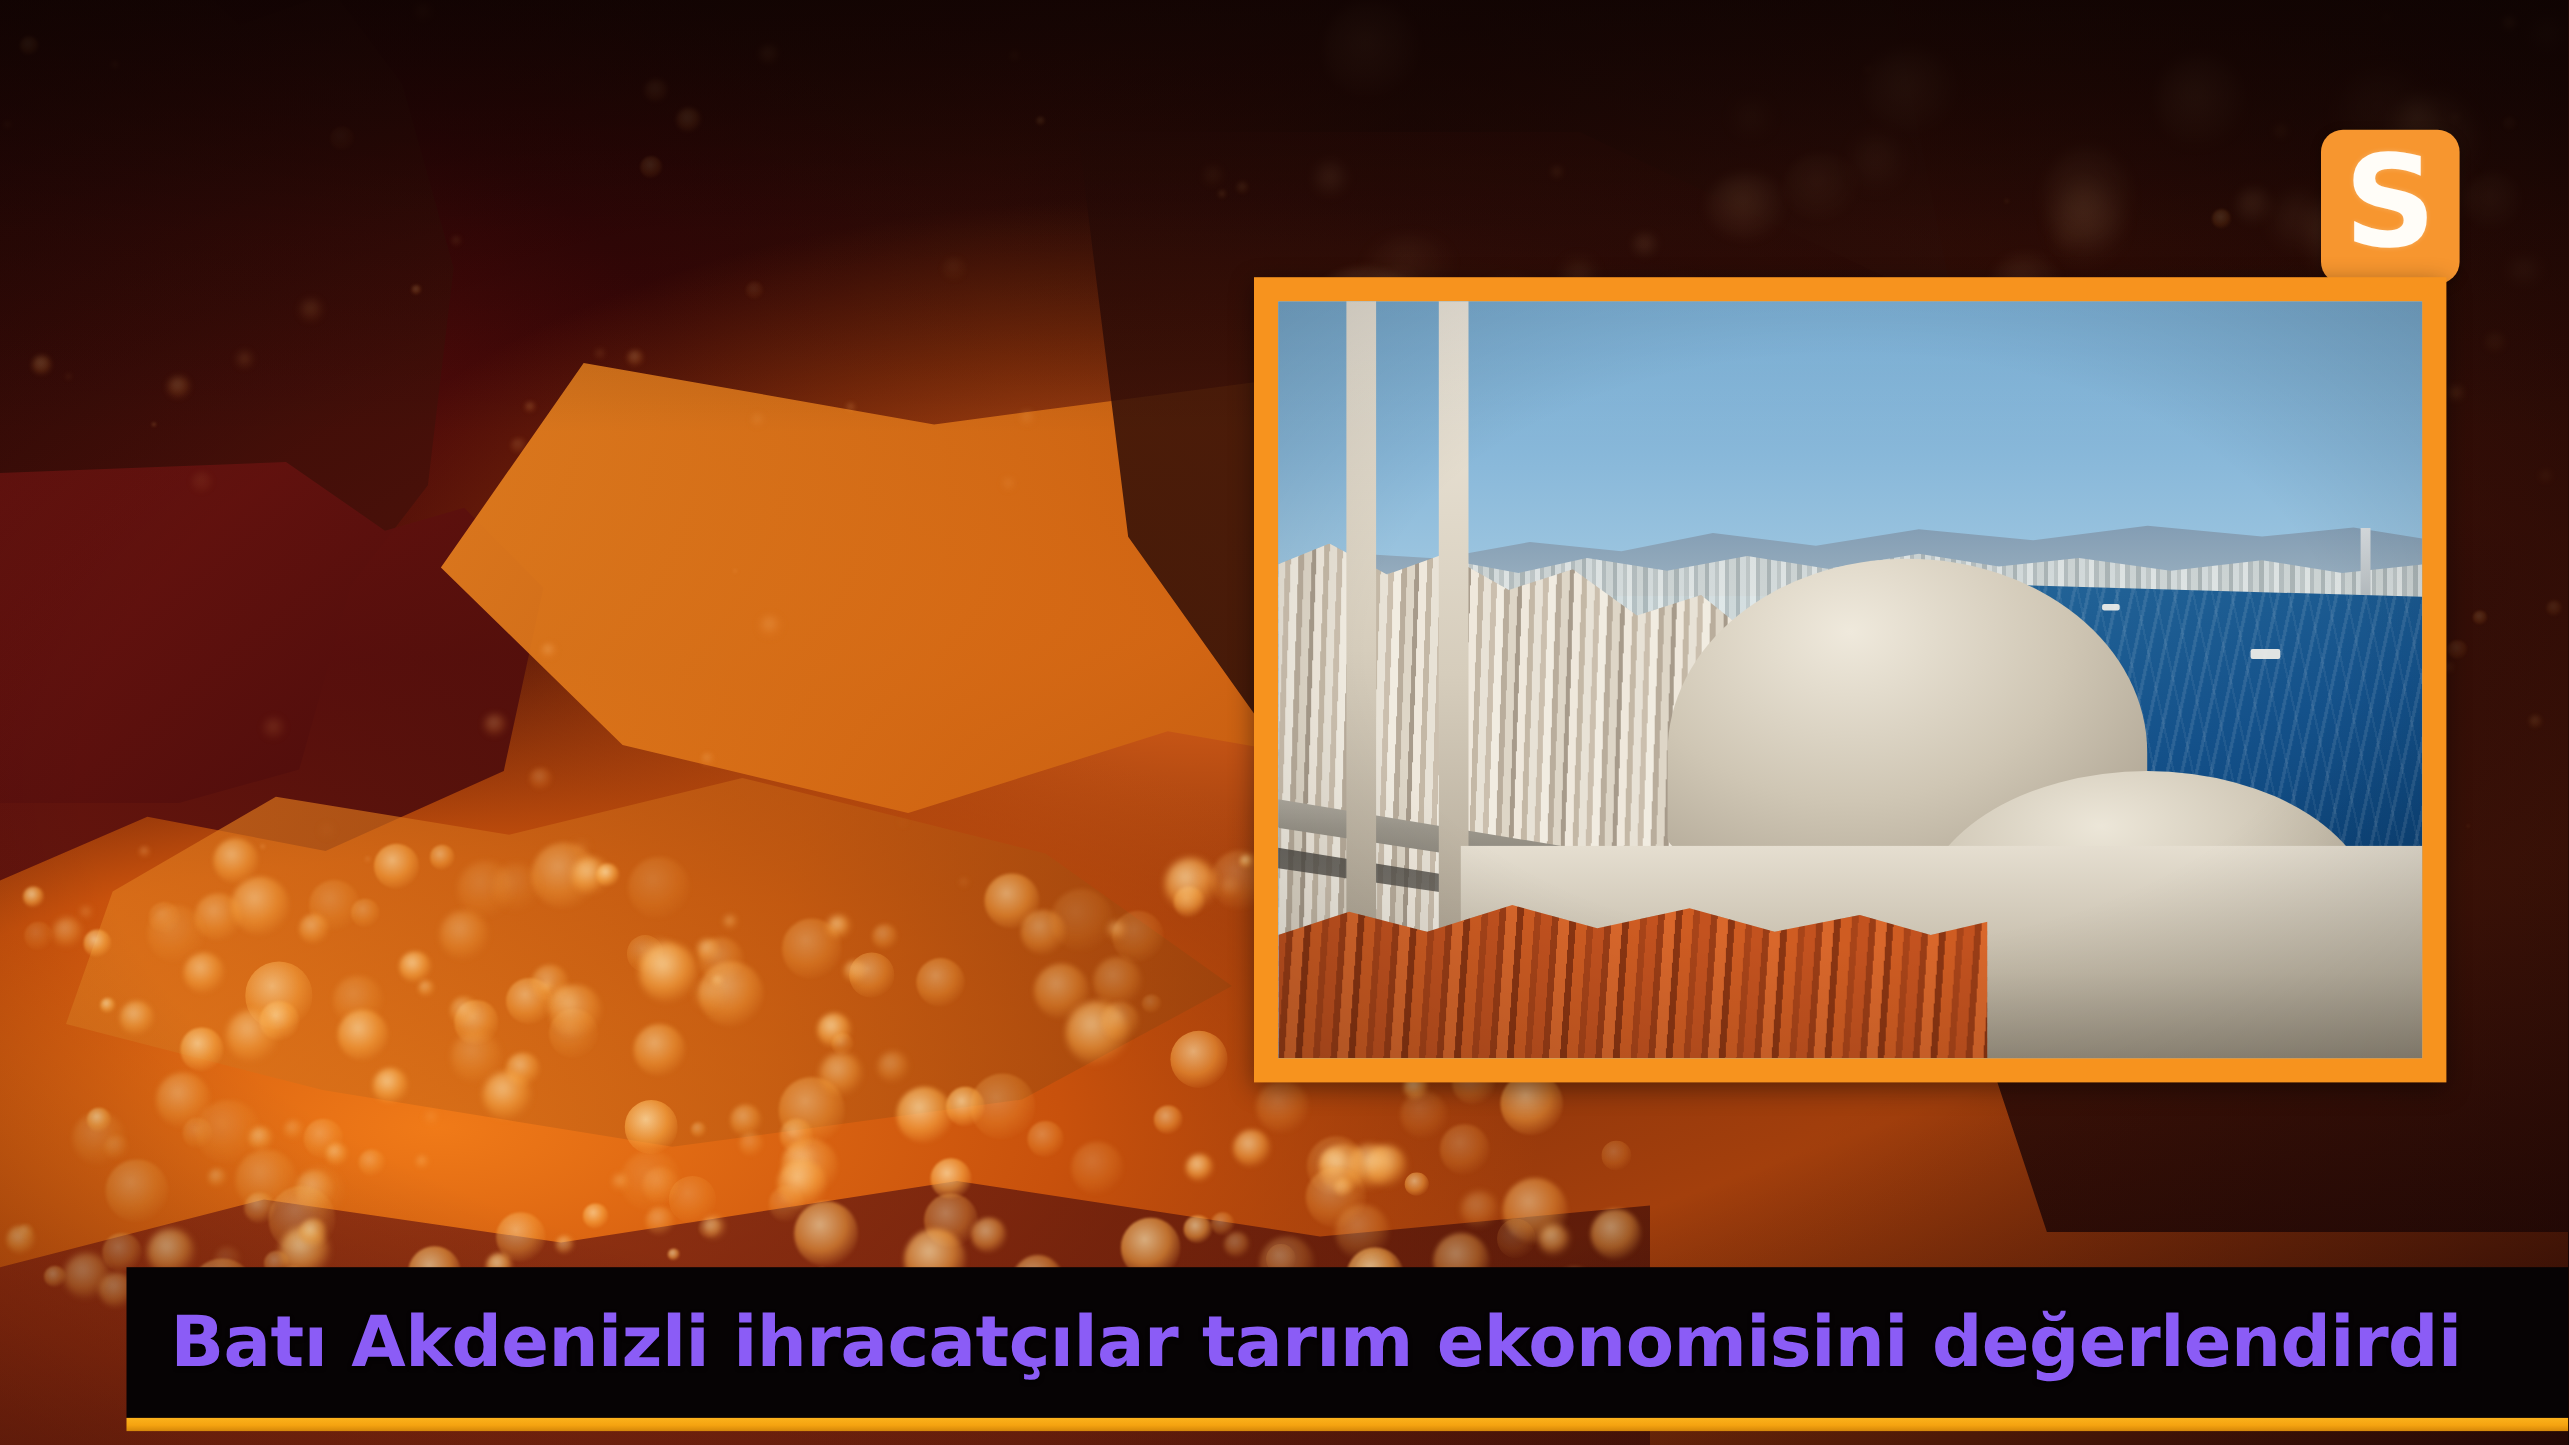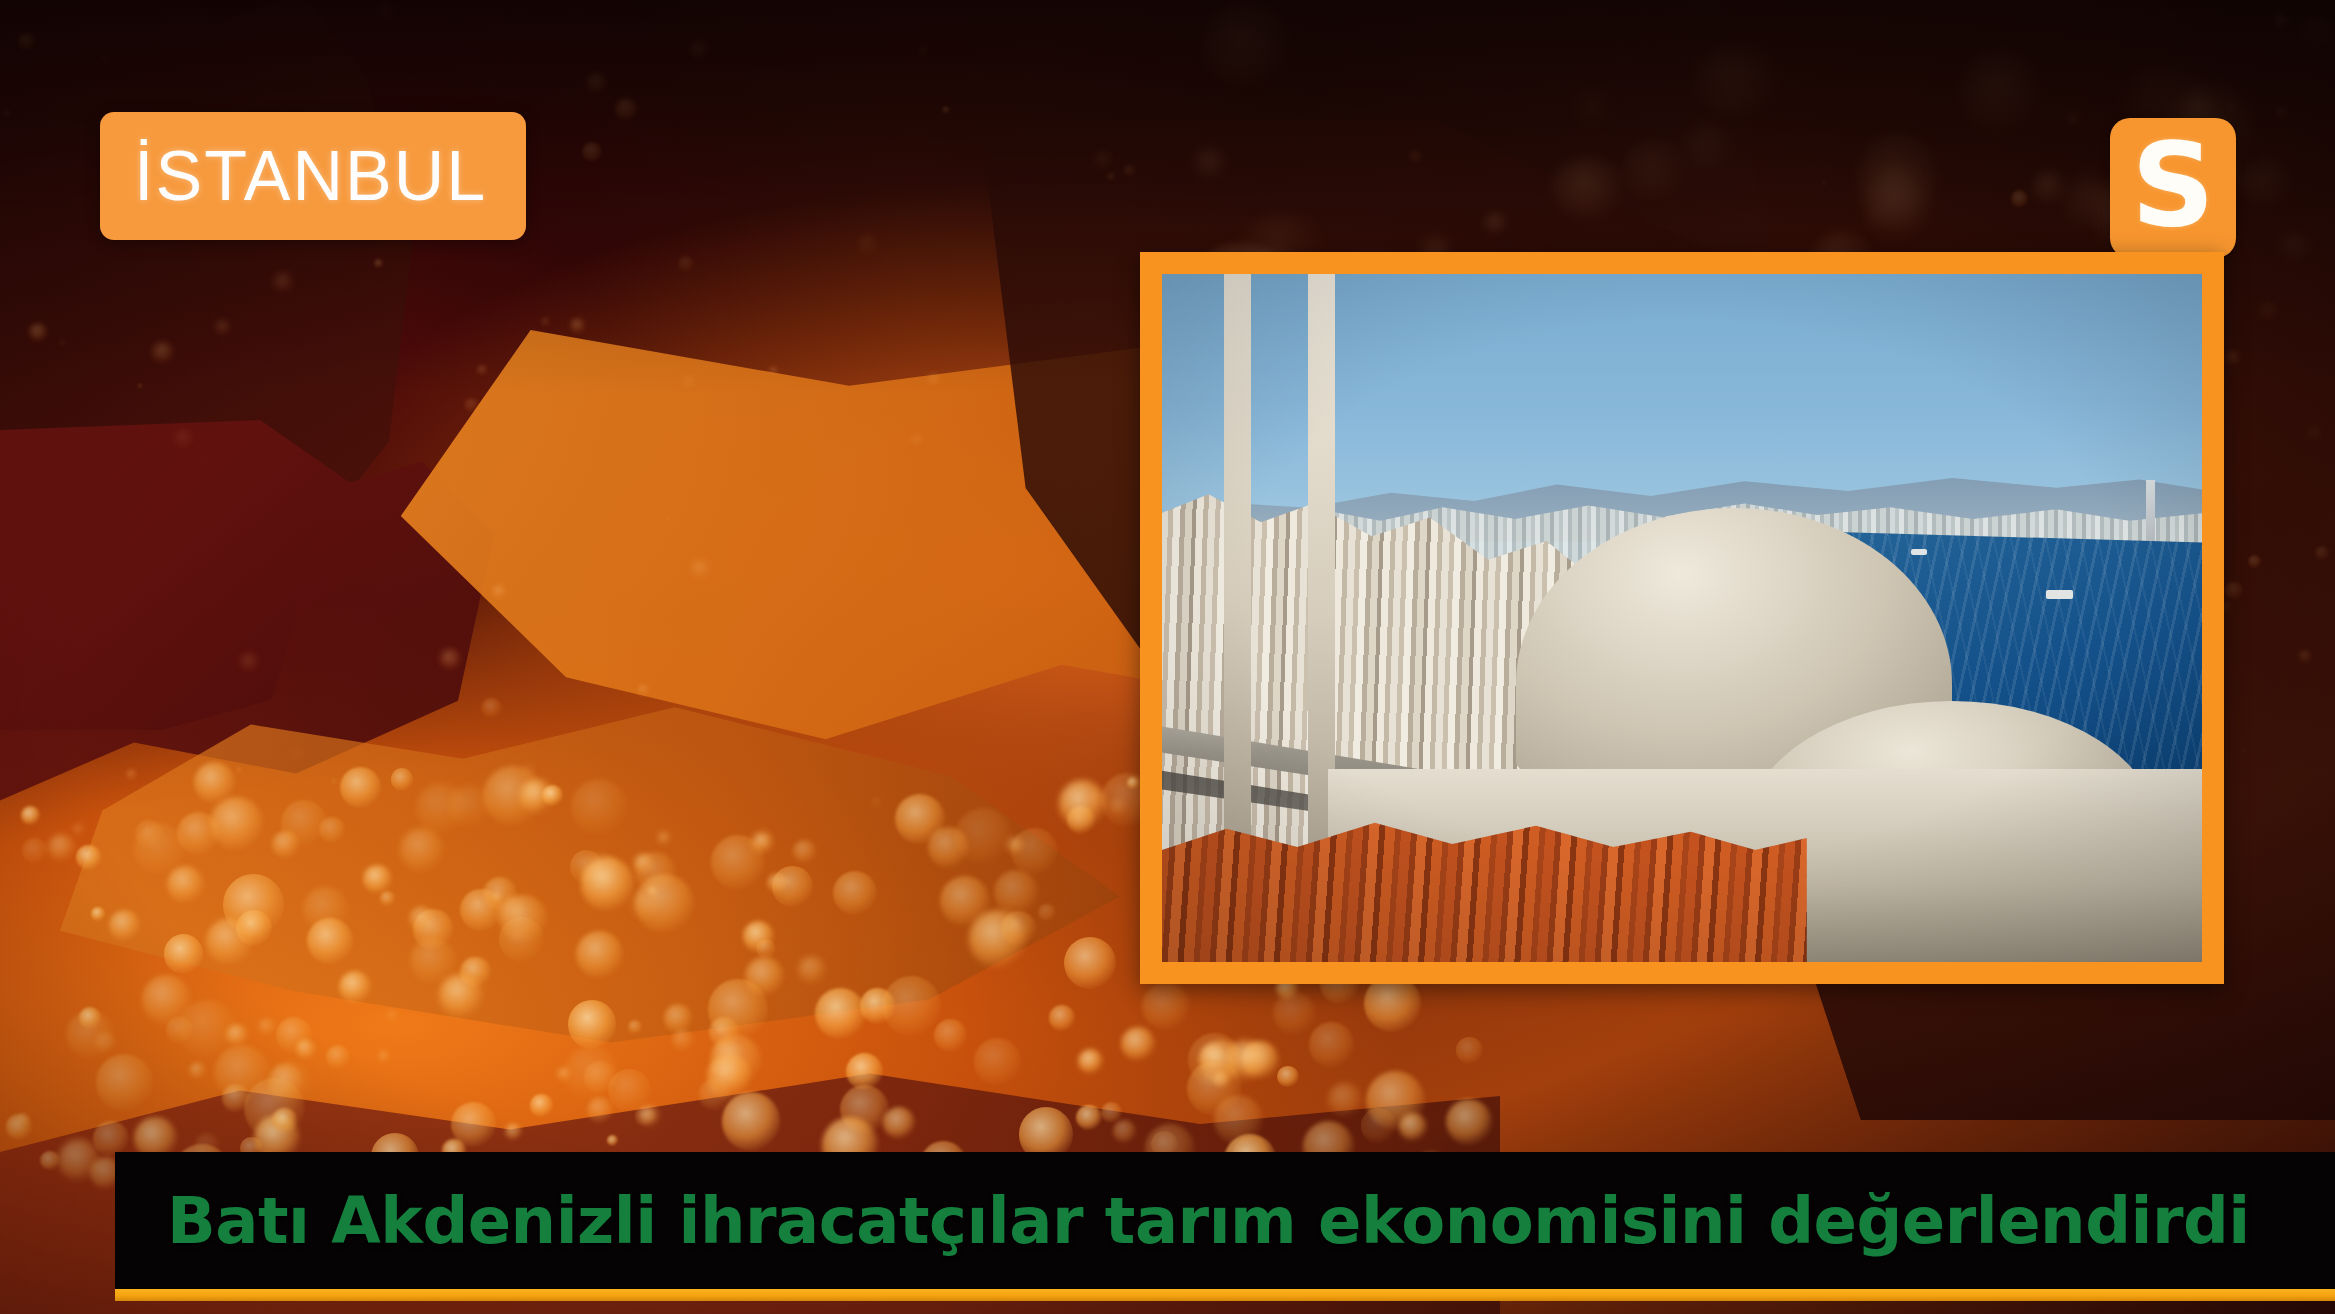--- a/index.html
+++ b/index.html
@@ -297,22 +297,22 @@
 
   
   #caption-bar {
     position: absolute;
     left: 115px; top: 1152px;
     width: 2220px; height: 137px;
     background: #060304;
     display: flex; align-items: center;
   }
   #caption-bar .headline {
-    padding-left: 52px;
-    color: #15803d;
+    padding-left: 40px;
+    color: #8b5cf6;
     font-family: "DejaVu Sans", sans-serif;
     font-size: 64px;
     font-weight: bold;
     letter-spacing: -0.5px;
     line-height: 1;
     white-space: nowrap;
     text-shadow: 0 2px 4px rgba(0,0,0,.9);
   }
   #caption-stripe {
     position: absolute;
@@ -671,23 +671,20 @@
       <div class="bokeh" style="left: 1483.53px; top: 212.315px; width: 24.5121px; height: 21.3139px; background: radial-gradient(circle at 44% 40%, rgba(255, 190, 130, 0.19) 0%, rgba(200, 95, 30, 0) 76%); filter: blur(4.40079px);"></div>
       <div class="bokeh" style="left: 2300.02px; top: 15.3118px; width: 34.6333px; height: 32.4374px; background: radial-gradient(circle at 44% 40%, rgba(255, 190, 130, 0.145) 0%, rgba(200, 95, 30, 0) 76%); filter: blur(6.65786px);"></div>
       <div class="bokeh" style="left: 1866.08px; top: 167.266px; width: 64.3778px; height: 77.0034px; background: radial-gradient(circle at 44% 40%, rgba(255, 190, 130, 0.192) 0%, rgba(200, 95, 30, 0) 76%); filter: blur(7.99798px);"></div>
       <div class="bokeh" style="left: 1196.15px; top: 146.555px; width: 28.042px; height: 32.8976px; background: radial-gradient(circle at 44% 40%, rgba(255, 190, 130, 0.196) 0%, rgba(200, 95, 30, 0) 76%); filter: blur(6.47252px);"></div>
       <div class="bokeh" style="left: 1578.37px; top: 92.5244px; width: 30.046px; height: 31.8px; background: radial-gradient(circle at 44% 40%, rgba(255, 190, 130, 0.12) 0%, rgba(200, 95, 30, 0) 76%); filter: blur(9.21225px);"></div>
     </div>
 
   <div class="bg-layer bg-vignette"></div>
   <div class="bg-layer bg-topshade"></div>
 
-  <div id="city-badge">
-    <span class="label">İSTANBUL</span>
-  </div>
 
   <div id="brand-logo">
     <span class="mark">S</span>
   </div>
 
   <div id="photo-card">
     <div id="photo-frame">
       <div class="ph sky"></div>
       <div class="ph far-hills"></div>
       <div class="ph far-city"></div>

